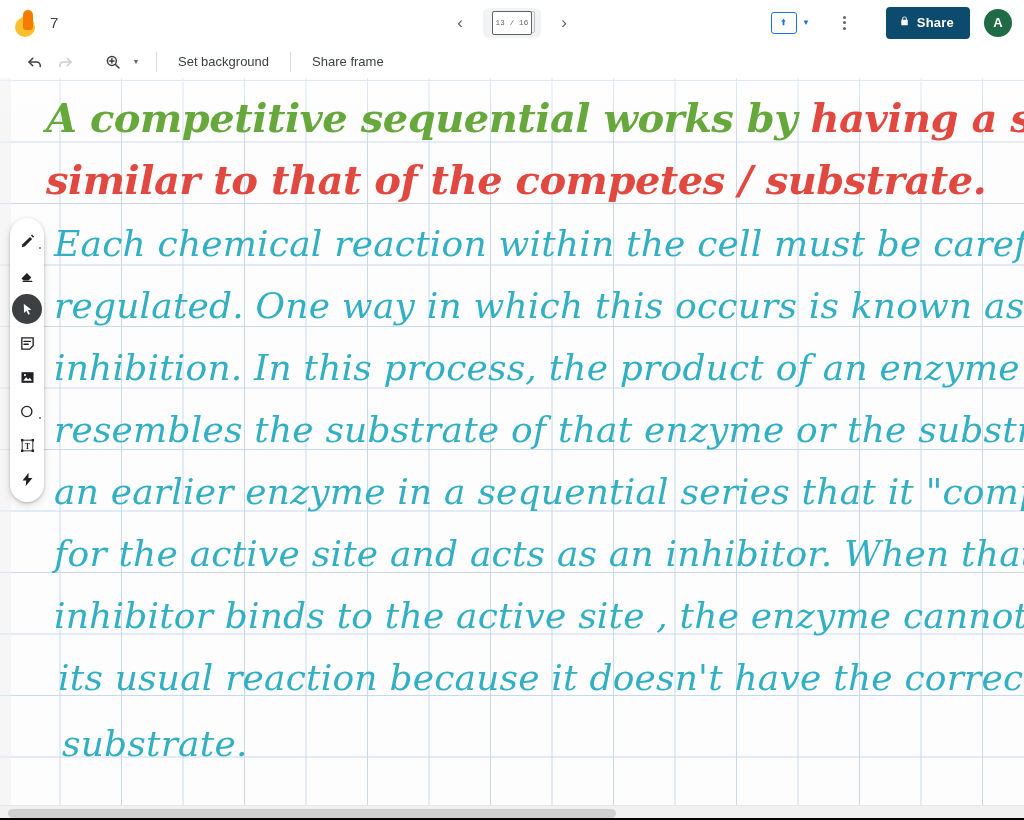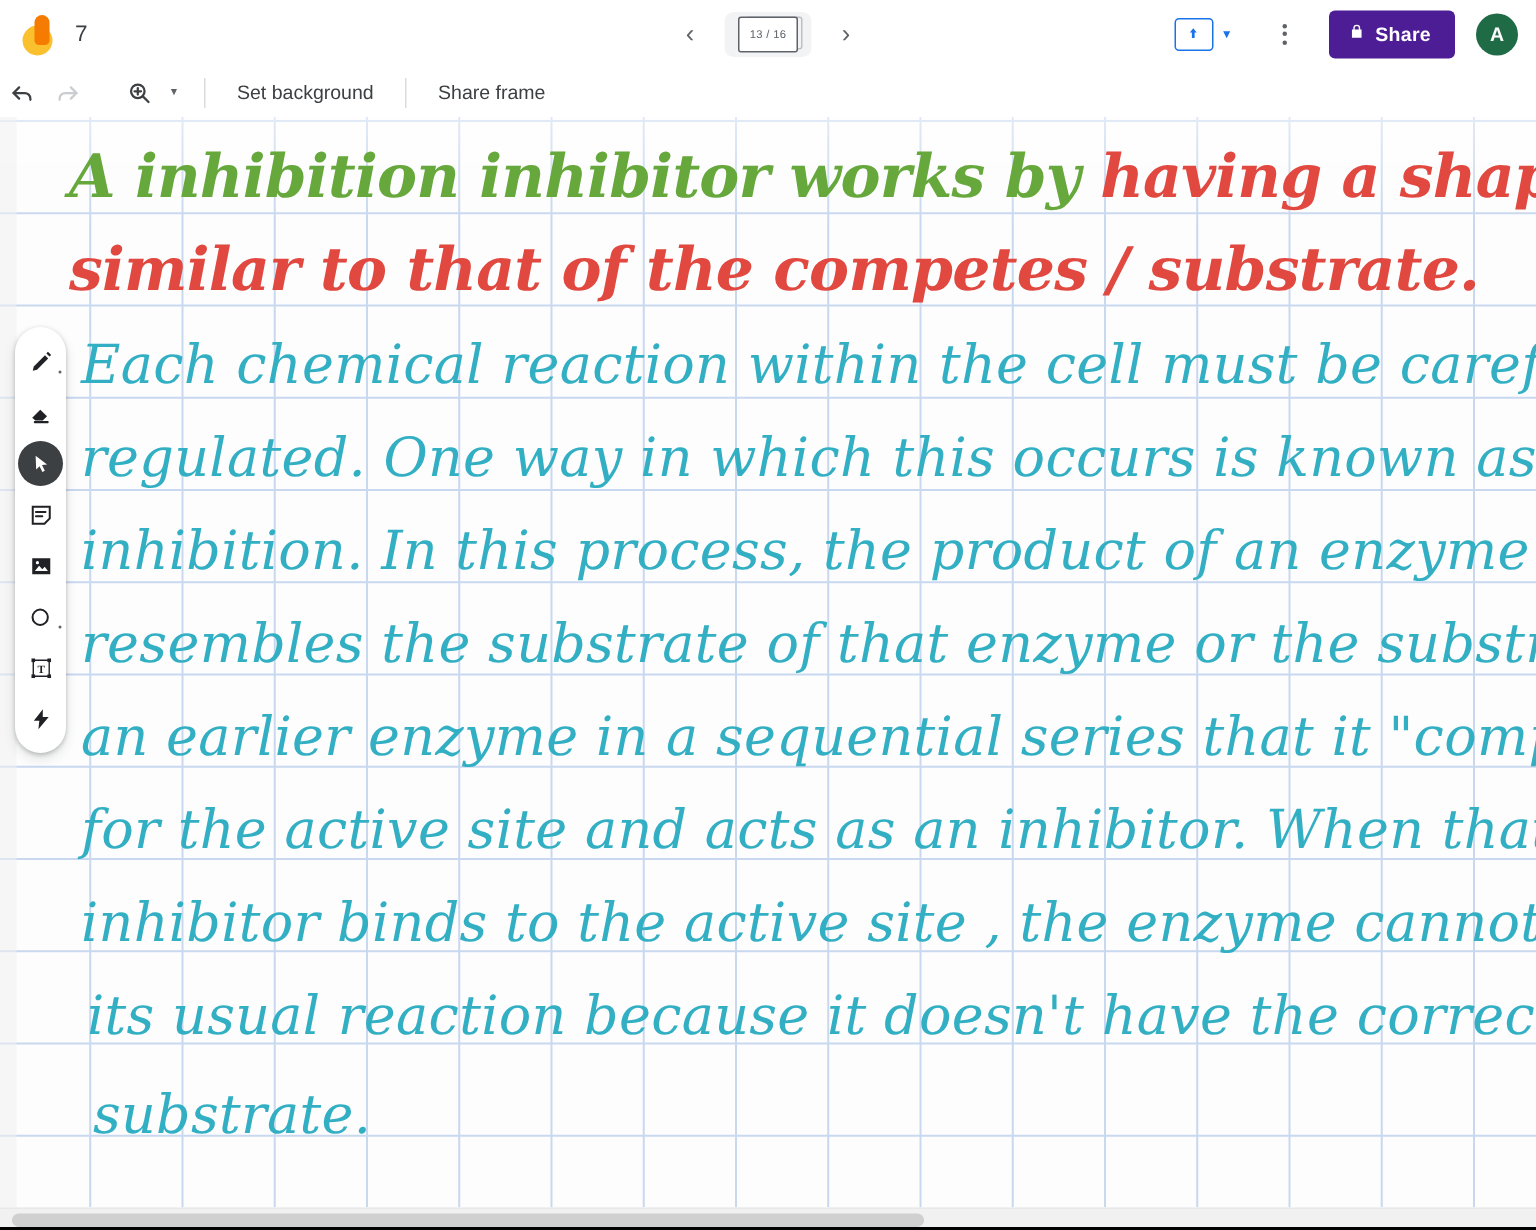--- a/index.html
+++ b/index.html
@@ -55,21 +55,21 @@
     position: absolute; left: 14px; top: 3px;
     width: 38px; height: 22px;
     border: 1.4px solid #bdc1c6; border-radius: 2px;
     background: #f1f3f4;
   }
   .frame-chip .sheet-front {
     position: relative; z-index: 2;
     width: 40px; height: 24px;
     border: 1.6px solid #5f6368; border-radius: 2px;
     background: #ffffff;
-    display: flex; align-items: center; justify-content: center;
+    display: flex; align-items: center; justify-content: center; font-family: Liberation Mono, monospace;
   }
   .frame-chip .counter {
     font-size: 7.5px; color: #5f6368; letter-spacing: .2px;
     white-space: nowrap;
   }
 
   .tb-right {
     position: absolute; right: 12px; top: 0; height: 45px;
     display: flex; align-items: center; gap: 6px;
   }
@@ -92,40 +92,40 @@
   .kebab {
     width: 30px; height: 30px; border-radius: 50%;
     display: flex; flex-direction: column; align-items: center;
     justify-content: center; gap: 2.5px; cursor: pointer;
     margin-left: 6px;
   }
   .kebab i { width: 3px; height: 3px; border-radius: 50%; background: #5f6368; display:block; }
   .share-btn {
     display: flex; align-items: center; gap: 7px;
     height: 32px; padding: 0 16px 0 13px;
-    background: #4c1d95; border-radius: 4px;
+    background: #0c4a6e; border-radius: 4px;
     color: #ffffff; font-size: 13px; font-weight: bold;
     letter-spacing: .2px; cursor: pointer; border: none;
-    margin-left: 8px;
+    margin-left: 20px;
   }
   .avatar {
     width: 28px; height: 28px; border-radius: 50%;
     background: #1e6b45; color: #ffffff;
     display: flex; align-items: center; justify-content: center;
     font-size: 13px; font-weight: bold; cursor: pointer;
     margin-left: 8px;
   }
 
   
   .subbar {
     position: absolute; top: 45px; left: 0;
     width: 1024px; height: 33px;
     background: #ffffff;
     display: flex; align-items: center;
-    gap: 0;
+    padding-left: 20px; gap: 0;
   }
   .ic-btn {
     width: 30px; height: 30px; border-radius: 50%;
     display: flex; align-items: center; justify-content: center;
     cursor: pointer;
   }
   .ic-btn.disabled { cursor: default; }
   .zoom-grp { display: flex; align-items: center; margin-left: 18px; }
   .mini-caret {
     width: 16px; text-align: center;
@@ -303,21 +303,21 @@
     <div class="vdiv"></div>
     <div class="txt-btn">Share frame</div>
   </div>
 
   <div class="canvas-wrap">
     <div class="grid"></div>
 
     <div class="ink">
 
       <div class="ln head" style="top:16px; left:46px;">
-        <span class="g">A inhibition inhibitor works by</span>
+        <span class="g">A competitive sequential works by</span>
         <span class="r">having a shape</span>
       </div>
 
       <div class="ln head" style="top:78px; left:46px;">
         <span class="r">similar to that of the competes / substrate.</span>
       </div>
 
       <div class="ln body-ln" style="top:145px; left:54px;">Each chemical reaction within the cell must be carefully</div>
       <div class="ln body-ln" style="top:207px; left:54px;">regulated. One way in which this occurs is known as competitive</div>
       <div class="ln body-ln" style="top:269px; left:54px;">inhibition. In this process, the product of an enzyme so closely</div>

